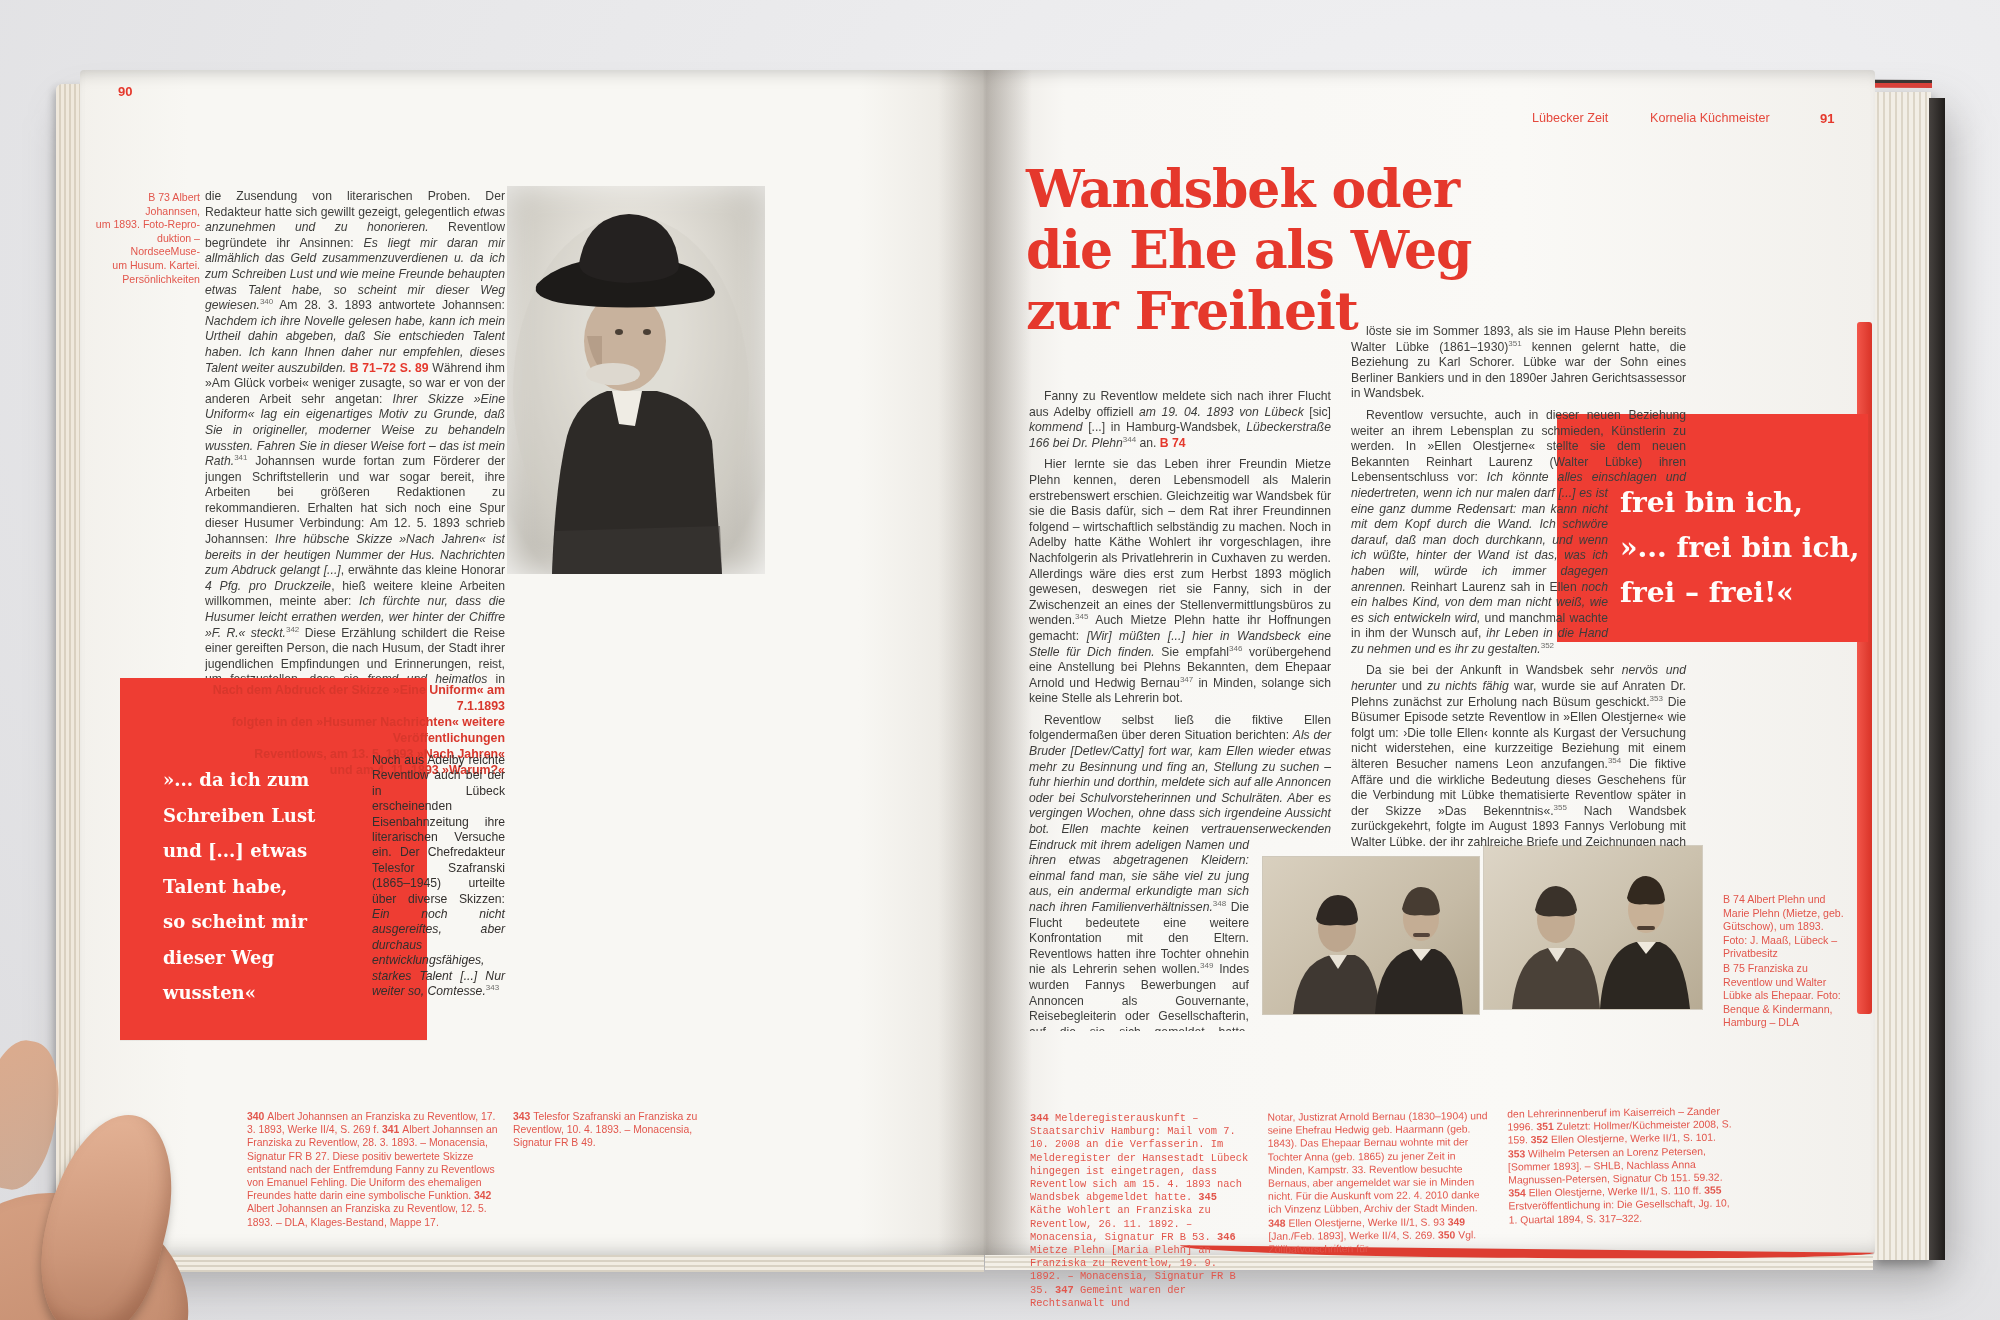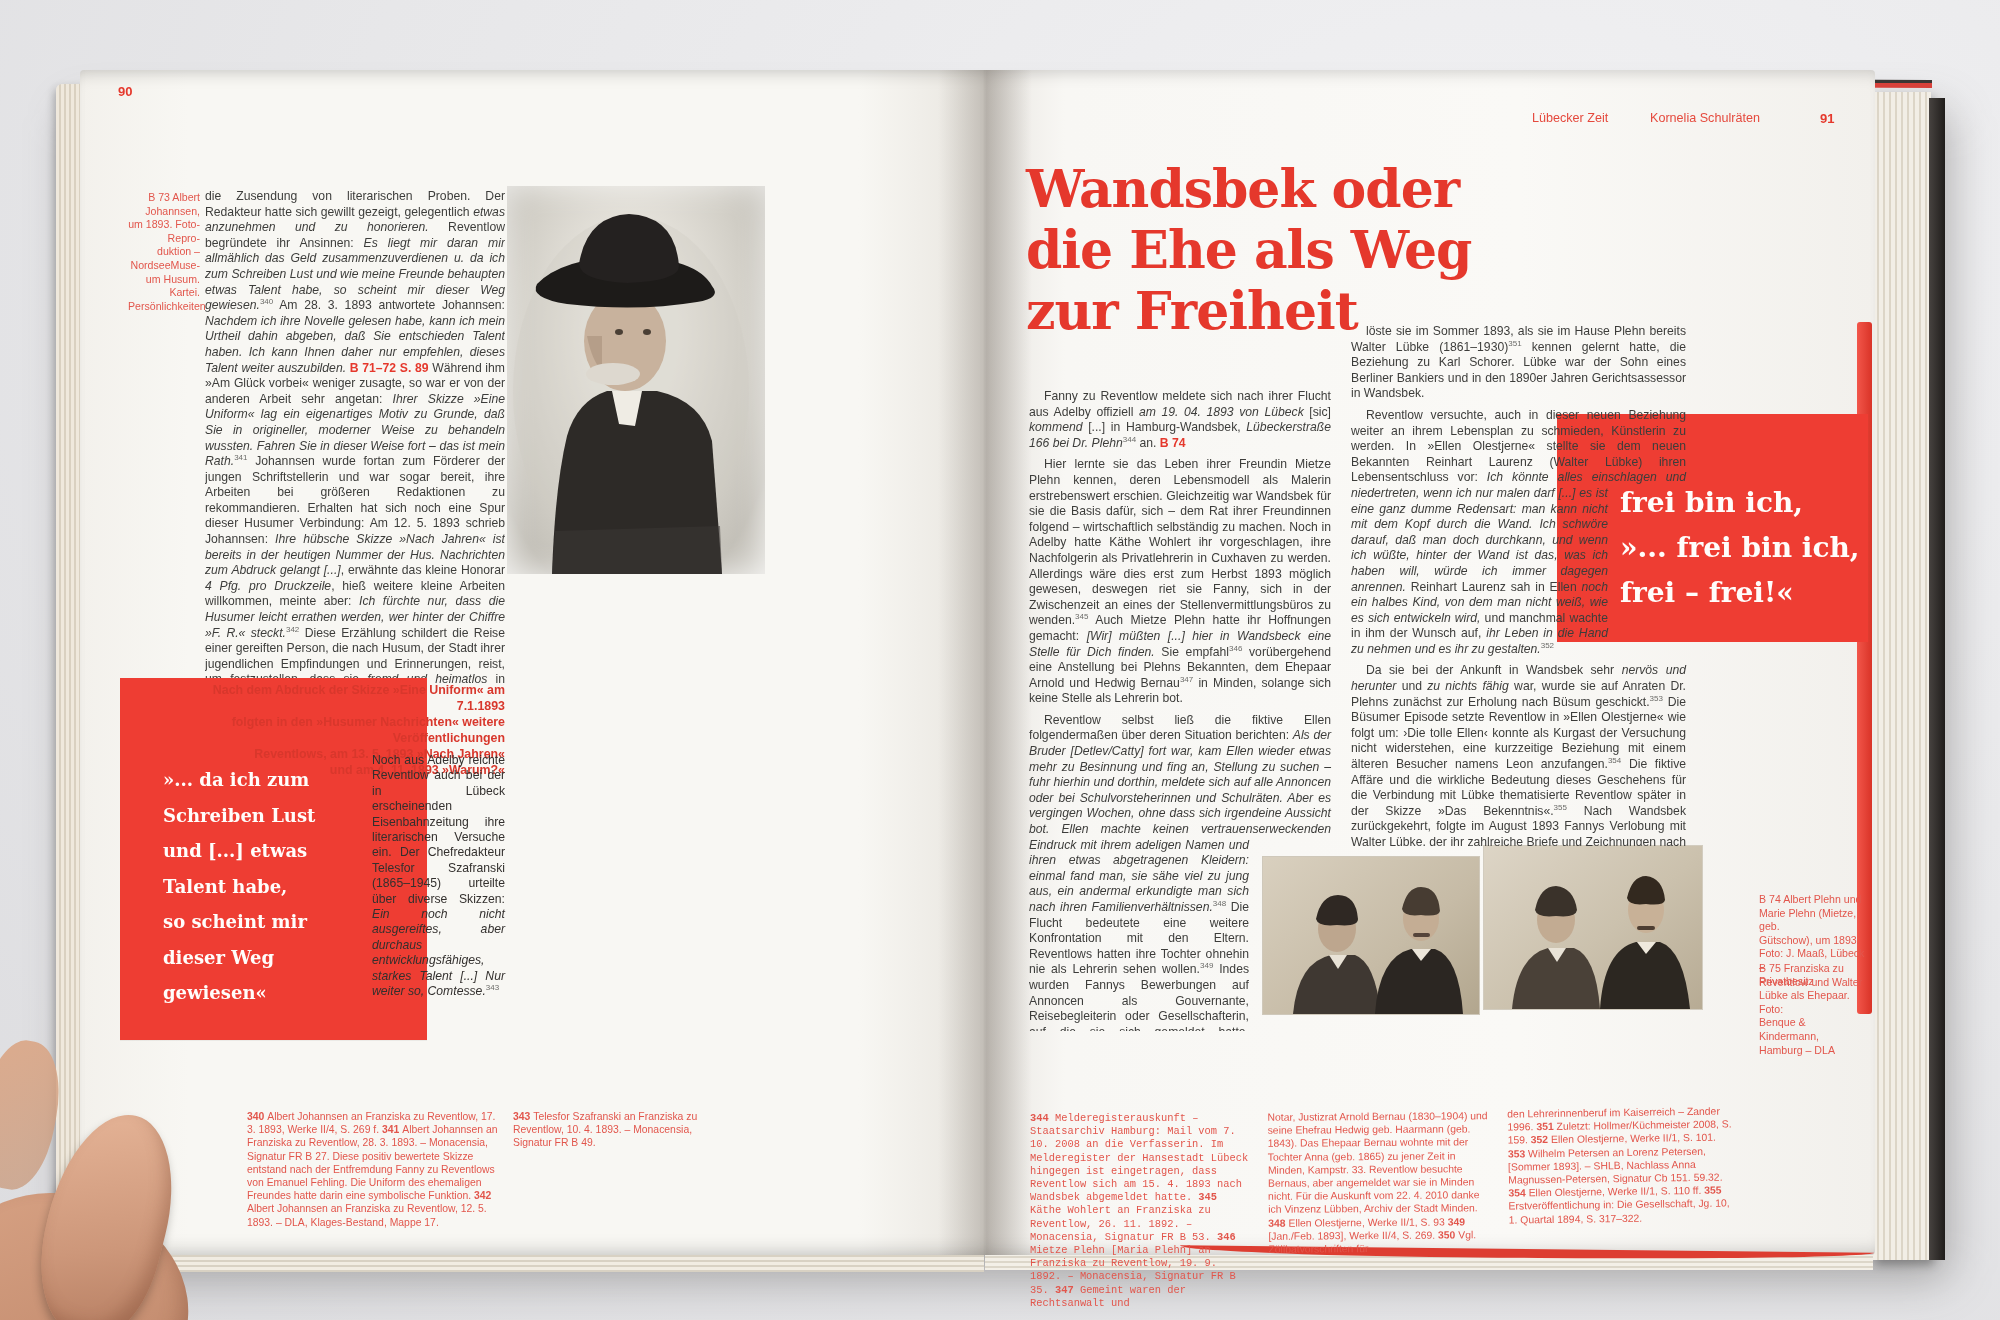--- a/index.html
+++ b/index.html
@@ -45,21 +45,21 @@
      background:linear-gradient(150deg,#dcab8d,#c3906fa8);transform:rotate(10deg);}
   .body-text{font-size:12.2px;line-height:15.6px;text-align:justify;color:#3d3d3b;}
   .body-text p{margin:6px;text-indent:15px;}
   .body-text p:first-child{text-indent:15px;}
   span.i{font-style:italic;}
   span.b{font-weight:bold;}
   span.r{color:#e5382c;font-weight:bold;}
   span.s{font-size:8px;vertical-align:super;line-height:0;color:#6b6b68;}
   .fn{font-size:10.4px;line-height:13.2px;color:#e2564c;text-align:left;}
   .margin-note{font-size:10.6px;line-height:13.6px;color:#e2564c;}
-  .margin-note div{display:block;margin-left:36px;}
+  .margin-note div{display:block;}
   
   .pageno-left{position:absolute;left:118px;top:84px;font-size:13px;font-weight:bold;color:#e5382c;}
   .note-b73{position:absolute;left:92px;top:191px;width:108px;text-align:right;}
   .main-col-left{position:absolute;left:205px;top:189px;width:300px;height:494px;overflow:hidden;}
   .red-intro{position:absolute;left:205px;top:682px;width:300px;text-align:right;color:#d8372c;
      font-weight:bold;font-size:12.4px;line-height:16px;z-index:3;}
   .side-para{position:absolute;left:372px;top:753px;width:133px;z-index:3;
      font-size:12.2px;line-height:15.4px;text-align:justify;color:#33302e;}
   .quote-box-left{position:absolute;left:120px;top:678px;width:307px;height:362px;background:#ee3d33;z-index:1;
      box-shadow:0 1px 0 rgba(0,0,0,.05);}
@@ -130,21 +130,21 @@
   <div class="main-col-left body-text"><span>die Zusendung von literarischen Proben. Der Redakteur hatte sich gewillt gezeigt, gelegentlich </span><span class="i">etwas anzunehmen und zu honorieren.</span><span> Reventlow begründete ihr Ansinnen: </span><span class="i">Es liegt mir daran mir allmählich das Geld zusammenzuverdienen u. da ich zum Schreiben Lust und wie meine Freunde behaupten etwas Talent habe, so scheint mir dieser Weg gewiesen.</span><span class="s">340</span><span> Am 28. 3. 1893 antwortete Johannsen: </span><span class="i">Nachdem ich ihre Novelle gelesen habe, kann ich mein Urtheil dahin abgeben, daß Sie entschieden Talent haben. Ich kann Ihnen daher nur empfehlen, dieses Talent weiter auszubilden.</span><span class="r"> B 71–72 S. 89</span><span> Während ihm »Am Glück vorbei« weniger zusagte, so war er von der anderen Arbeit sehr angetan: </span><span class="i">Ihrer Skizze »Eine Uniform« lag ein eigenartiges Motiv zu Grunde, daß Sie in origineller, moderner Weise zu behandeln wussten. Fahren Sie in dieser Weise fort – das ist mein Rath.</span><span class="s">341</span><span> Johannsen wurde fortan zum Förderer der jungen Schriftstellerin und war sogar bereit, ihre Arbeiten bei größeren Redaktionen zu rekommandieren. Erhalten hat sich noch eine Spur dieser Husumer Verbindung: Am 12. 5. 1893 schrieb Johannsen: </span><span class="i">Ihre hübsche Skizze »Nach Jahren« ist bereits in der heutigen Nummer der Hus. Nachrichten zum Abdruck gelangt [...]</span><span>, erwähnte das kleine Honorar </span><span class="i">4 Pfg. pro Druckzeile</span><span>, hieß weitere kleine Arbeiten willkommen, meinte aber: </span><span class="i">Ich fürchte nur, dass die Husumer leicht errathen werden, wer hinter der Chiffre »F. R.« steckt.</span><span class="s">342</span><span> Diese Erzählung schildert die Reise einer gereiften Person, die nach Husum, der Stadt ihrer jugendlichen Empfindungen und Erinnerungen, reist, um festzustellen, dass sie </span><span class="i">fremd und heimatlos</span><span> in diesem Ort geworden ist.</span></div>
 
   <div class="quote-box-left"></div>
   <div class="quote-left-text">
       <div>»... da ich zum</div>
       <div>Schreiben Lust</div>
       <div>und [...] etwas</div>
       <div>Talent habe,</div>
       <div>so scheint mir</div>
       <div>dieser Weg</div>
-      <div>gewiesen«</div>
+      <div>wussten«</div>
     </div>
 
   <div class="red-intro">
       <div>Nach dem Abdruck der Skizze »Eine Uniform« am 7.1.1893</div>
       <div>folgten in den »Husumer Nachrichten« weitere Veröffentlichungen</div>
       <div>Reventlows, am 13. 5. 1893 »Nach Jahren«</div>
       <div>und am 4. 11. 1893 »Warum?«</div>
     </div>
 
   <div class="side-para"><span>Noch aus Adelby reichte Reventlow auch bei der in Lübeck erscheinenden Eisenbahnzeitung ihre literarischen Versuche ein. Der Chefredakteur Telesfor Szafranski (1865–1945) urteilte über diverse Skizzen: </span><span class="i">Ein noch nicht ausgereiftes, aber durchaus entwicklungsfähiges, starkes Talent [...] Nur weiter so, Comtesse.</span><span class="s">343</span></div>
@@ -162,21 +162,21 @@
       <path d="M30 98 Q55 72 120 70 Q190 72 205 100 Q215 112 190 116 Q130 126 60 118 Q22 112 30 98 Z" fill="#1d1b19"></path>
       <path d="M72 78 Q80 30 122 28 Q168 30 172 80 Q172 95 120 97 Q74 95 72 78 Z" fill="#242120"></path>
       <path d="M45 388 L215 388 L213 340 L48 345 Z" fill="#3a3734" opacity="0.55"></path>
     </svg>
   </div>
 
   <div class="foot-l1 fn"><span class="b">340 </span><span>Albert Johannsen an Franziska zu Reventlow, 17. 3. 1893, Werke II/4, S. 269 f.    </span><span class="b">341 </span><span>Albert Johannsen an Franziska zu Reventlow, 28. 3. 1893. – Monacensia, Signatur FR B 27. Diese positiv bewertete Skizze entstand nach der Entfremdung Fanny zu Reventlows von Emanuel Fehling. Die Uniform des ehemaligen Freundes hatte darin eine symbolische Funktion. </span><span class="b">342 </span><span>Albert Johannsen an Franziska zu Reventlow, 12. 5. 1893. – DLA, Klages-Bestand, Mappe 17.</span></div>
   <div class="foot-l2 fn"><span class="b">343 </span><span>Telesfor Szafranski an Franziska zu Reventlow, 10. 4. 1893. – Monacensia, Signatur FR B 49.</span></div>
 
   <div class="runhead rh-section">Lübecker Zeit</div>
-  <div class="runhead rh-author">Kornelia Schulräten</div>
+  <div class="runhead rh-author">Kornelia Küchmeister</div>
   <div class="pageno-right">91</div>
 
   <div class="title">
       <div>Wandsbek oder</div>
       <div>die Ehe als Weg</div>
       <div>zur Freiheit</div>
     </div>
 
   <div class="col1 body-text">
     <div class="sp0"></div>

